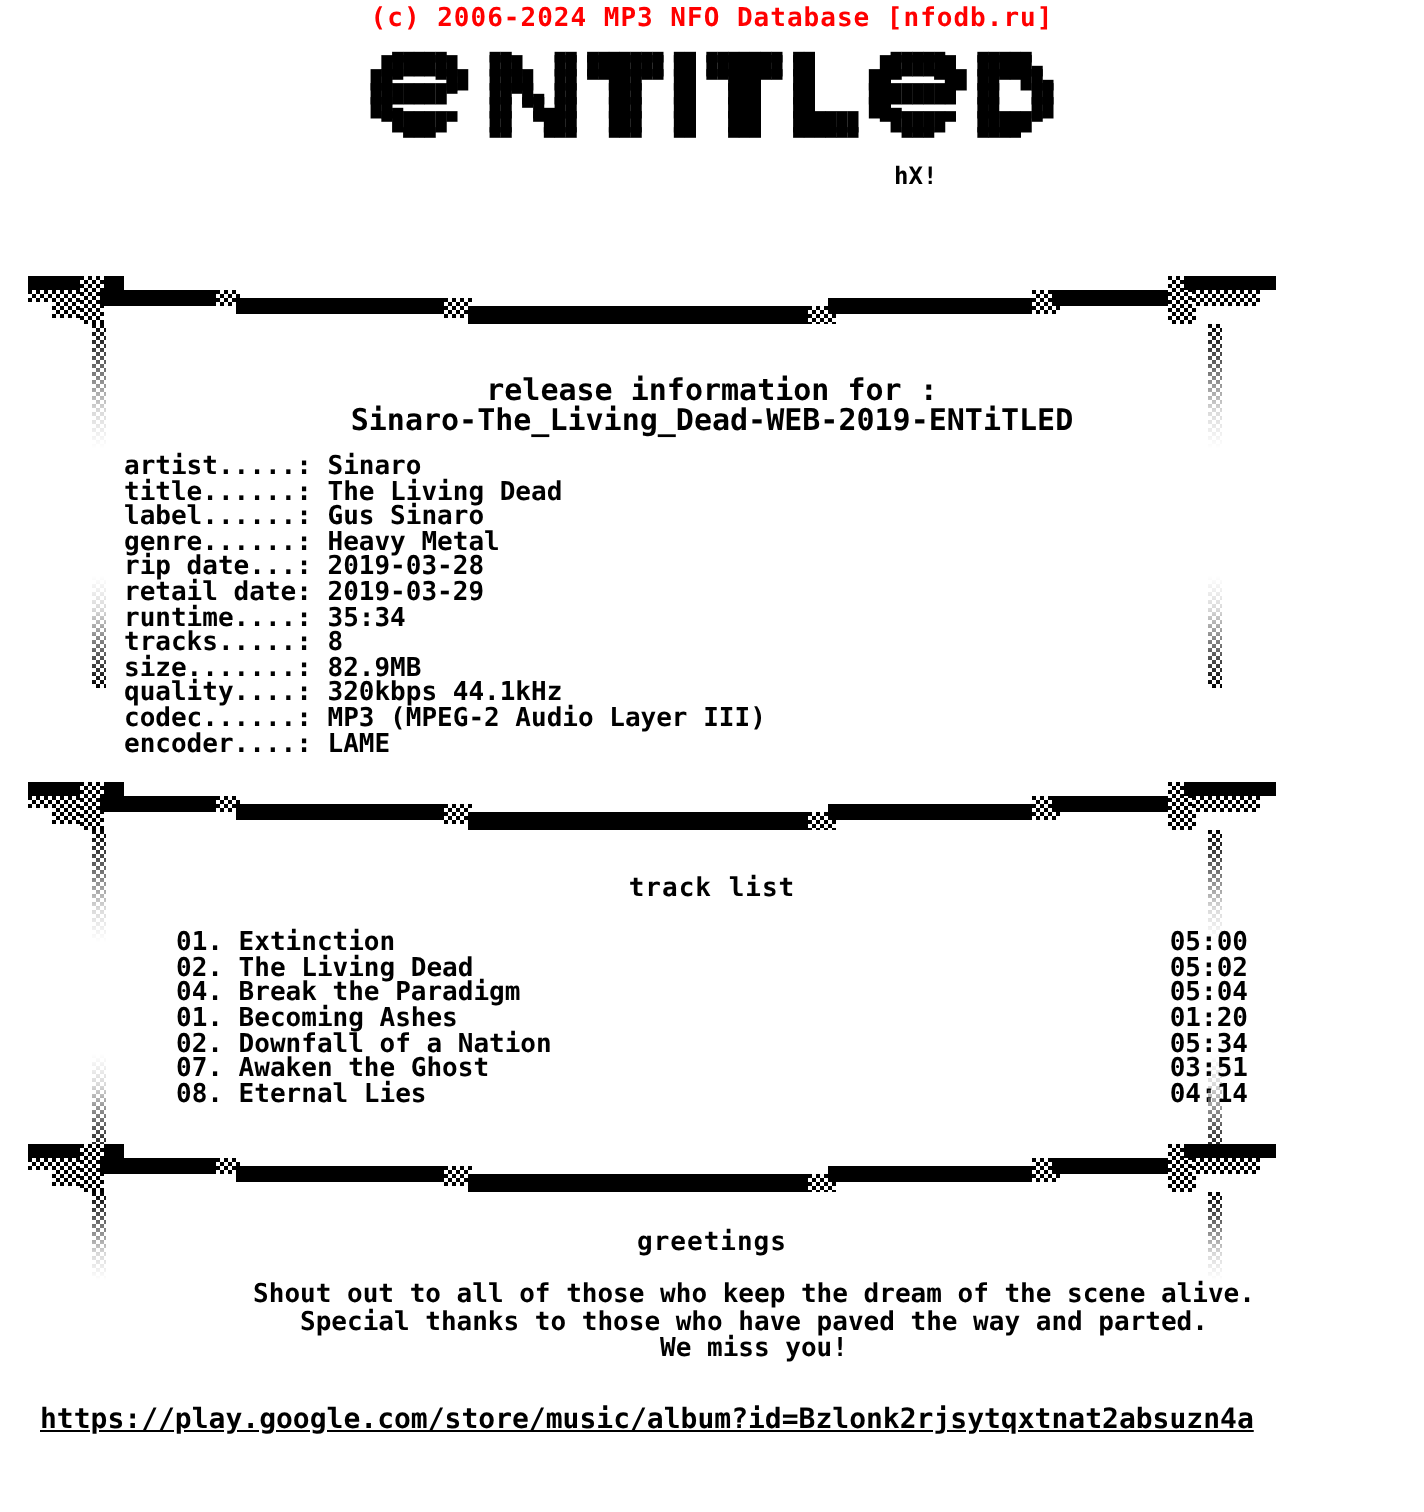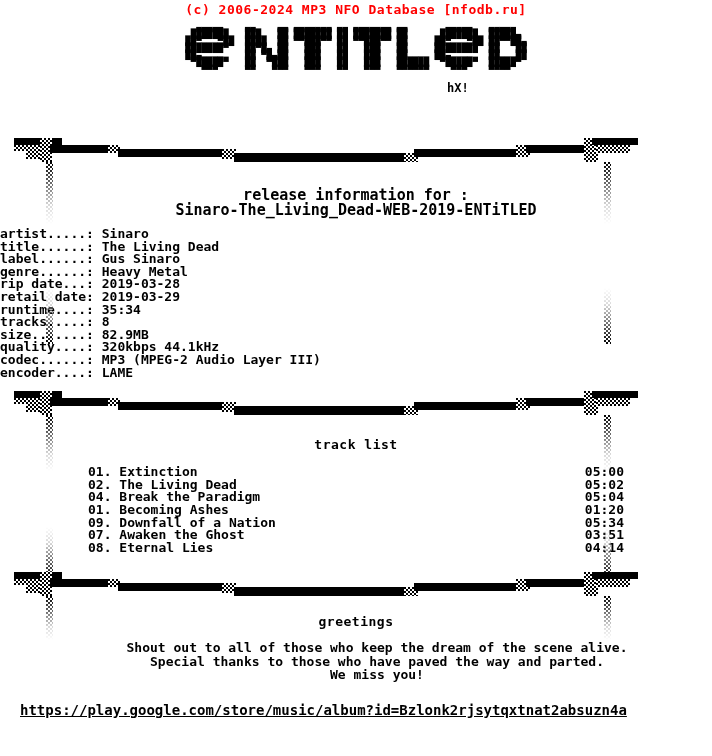--- a/index.html
+++ b/index.html
@@ -112,20 +112,21 @@
   }
   .rel-line {
     font-size: 15px;
     font-weight: bold;
     line-height: 15px;
     letter-spacing: 0px;
   }
 
   
   .info-wrap {
+    padding-left: 62px;
     padding-top: 10px;
   }
   .info-row {
     font-size: 13px;
     font-weight: bold;
     line-height: 12.6px;
     white-space: pre;
     letter-spacing: 0px;
   }
   .info-key { display: inline-block; }
@@ -258,21 +259,21 @@
   <div class="rail fade-down" style="left:46px;  top:0;  height:56px;"></div>
   <div class="rail fade-down" style="left:604px; top:0;  height:56px;"></div>
 
   <div class="center sect-title" style="padding-top:22px;">track list</div>
 
   <div class="tracks-wrap">
       <div class="track-row"><span class="track-name">01. Extinction</span><span class="track-time">05:00</span></div>
       <div class="track-row"><span class="track-name">02. The Living Dead</span><span class="track-time">05:02</span></div>
       <div class="track-row"><span class="track-name">04. Break the Paradigm</span><span class="track-time">05:04</span></div>
       <div class="track-row"><span class="track-name">01. Becoming Ashes</span><span class="track-time">01:20</span></div>
-      <div class="track-row"><span class="track-name">09. Downfall of a Nation</span><span class="track-time">05:34</span></div>
+      <div class="track-row"><span class="track-name">02. Downfall of a Nation</span><span class="track-time">05:34</span></div>
       <div class="track-row"><span class="track-name">07. Awaken the Ghost</span><span class="track-time">03:51</span></div>
       <div class="track-row"><span class="track-name">08. Eternal Lies</span><span class="track-time">04:14</span></div>
     </div>
 
   <div class="rail fade-up" style="left:46px;  top:112px; height:52px;"></div>
   <div class="rail fade-up" style="left:604px; top:112px; height:52px;"></div>
 </div>
 
 <div class="divider" style="margin-top:16px;">
   <div class="seg" style="left:14px;  top:2px;  width:48px;  height:7px;"></div>

